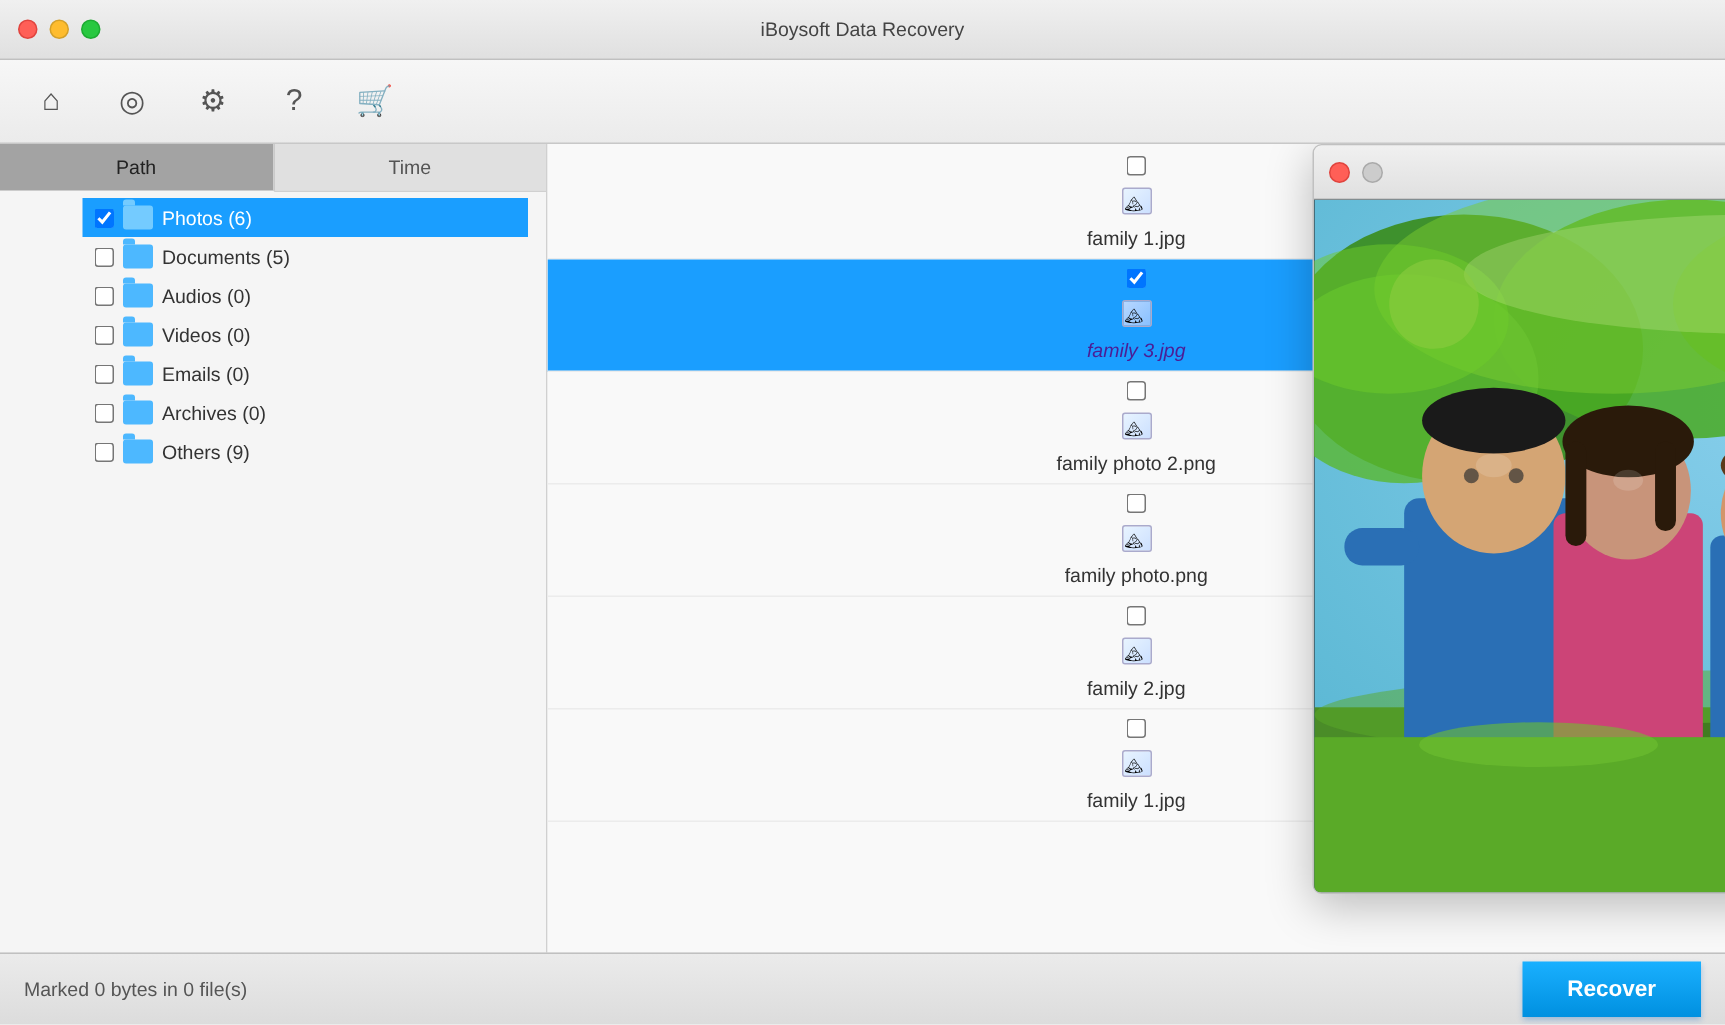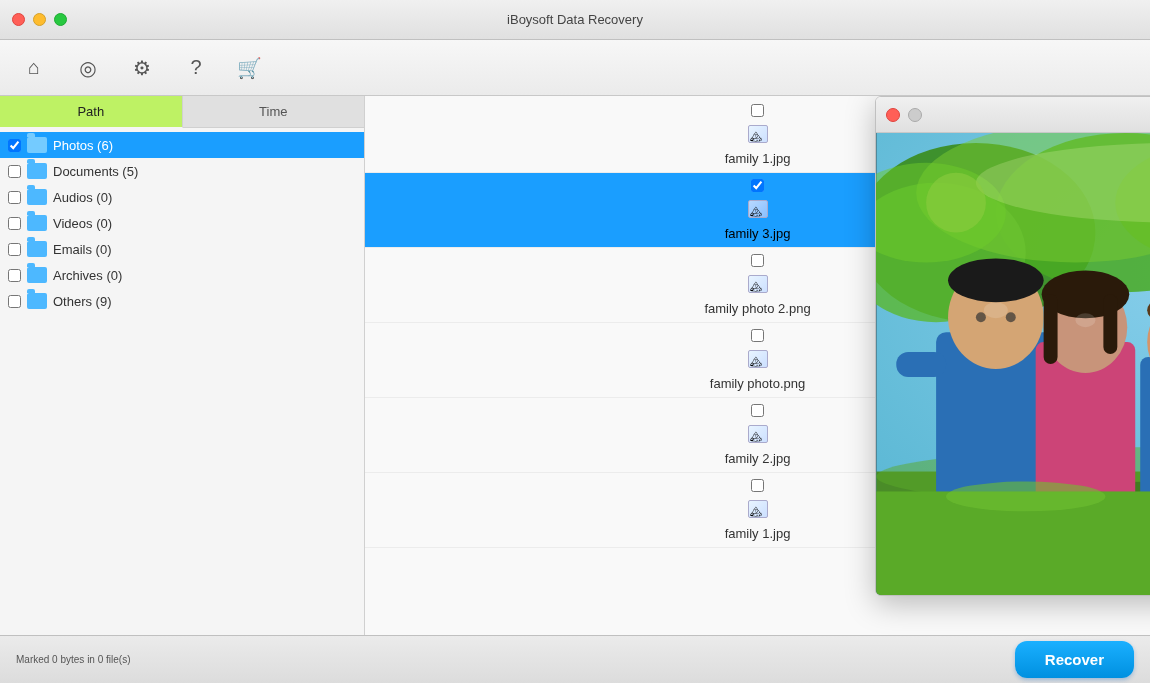--- a/index.html
+++ b/index.html
@@ -99,33 +99,34 @@
       text-align: center;
       padding: 8px 4px;
       font-size: 13px;
       color: #555;
       cursor: pointer;
       border-right: 1px solid #d0d0d0;
       background: #e0e0e0;
     }
     .tab:last-child { border-right: none; }
     .tab.active {
-      background: #bef264;
+      background: #a3a3a3;
       color: #222;
       font-weight: 500;
       border-bottom: 1px solid #f5f5f5;
       margin-bottom: -1px;
       z-index: 1;
     }
 
     
     .tree-container {
       flex: 1;
       overflow-y: auto;
-      padding: 4px 0;
+      padding: 4px 12px;
+      margin-left: 43px;
     }
     .tree-item {
       display: flex;
       align-items: center;
       padding: 5px 8px;
       cursor: pointer;
       gap: 6px;
     }
     .tree-item.selected {
       background: #1a9eff;
@@ -186,21 +187,21 @@
     .file-item {
       display: flex;
       align-items: center;
       padding: 6px 12px;
       gap: 8px;
       cursor: pointer;
       border-bottom: 1px solid #ececec;
       flex-direction: column;
     }
     .file-item.selected { background: #1a9eff; }
-    .file-item.selected .file-name { color: #000000; }
+    .file-item.selected .file-name { color: #4c1d95; font-style: italic; }
     .file-item input[type="checkbox"] { cursor: pointer; }
     .file-name { font-size: 13px; color: #333; }
 
     
     .img-icon {
       width: 20px;
       height: 18px;
       background: linear-gradient(135deg, #e8f4ff, #cce0ff);
       border: 1px solid #aac;
       border-radius: 2px;
@@ -284,26 +285,26 @@
       left: 0;
       width: 100%;
       height: 48px;
       background: linear-gradient(to bottom, #ebebeb, #dcdcdc);
       border-top: 1px solid #c0c0c0;
       display: flex;
       align-items: center;
       padding: 0 16px;
       justify-content: space-between;
     }
-    .status-text { font-size: 10px; color: #555; text-align: center; }
+    .status-text { font-size: 13px; color: #555; text-align: center; }
     .recover-btn {
       background: linear-gradient(to bottom, #1ab0ff, #0090e0);
       color: white;
       border: none;
-      border-radius: 12px;
+      border-radius: 0;
       padding: 10px 30px;
       font-size: 15px;
       font-weight: 600;
       cursor: pointer;
       box-shadow: 0 2px 4px rgba(0,100,200,0.3);
     }
 
     
     ::-webkit-scrollbar { width: 6px; }
     ::-webkit-scrollbar-track { background: #f0f0f0; }

